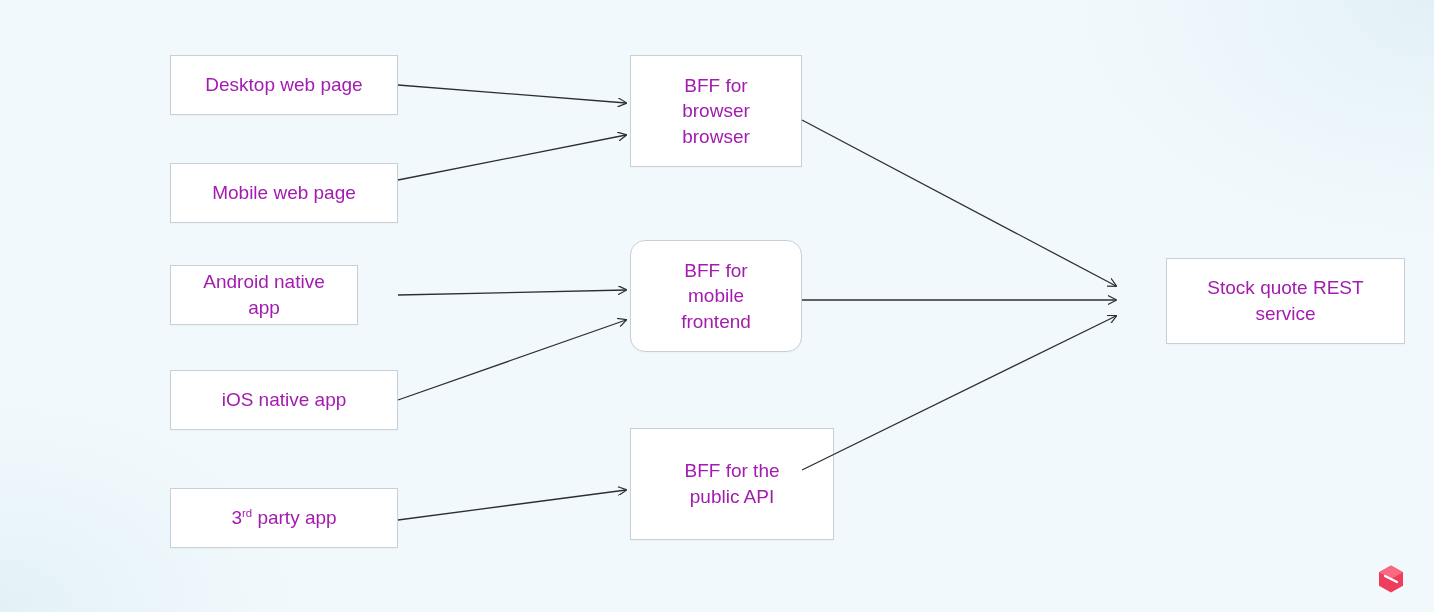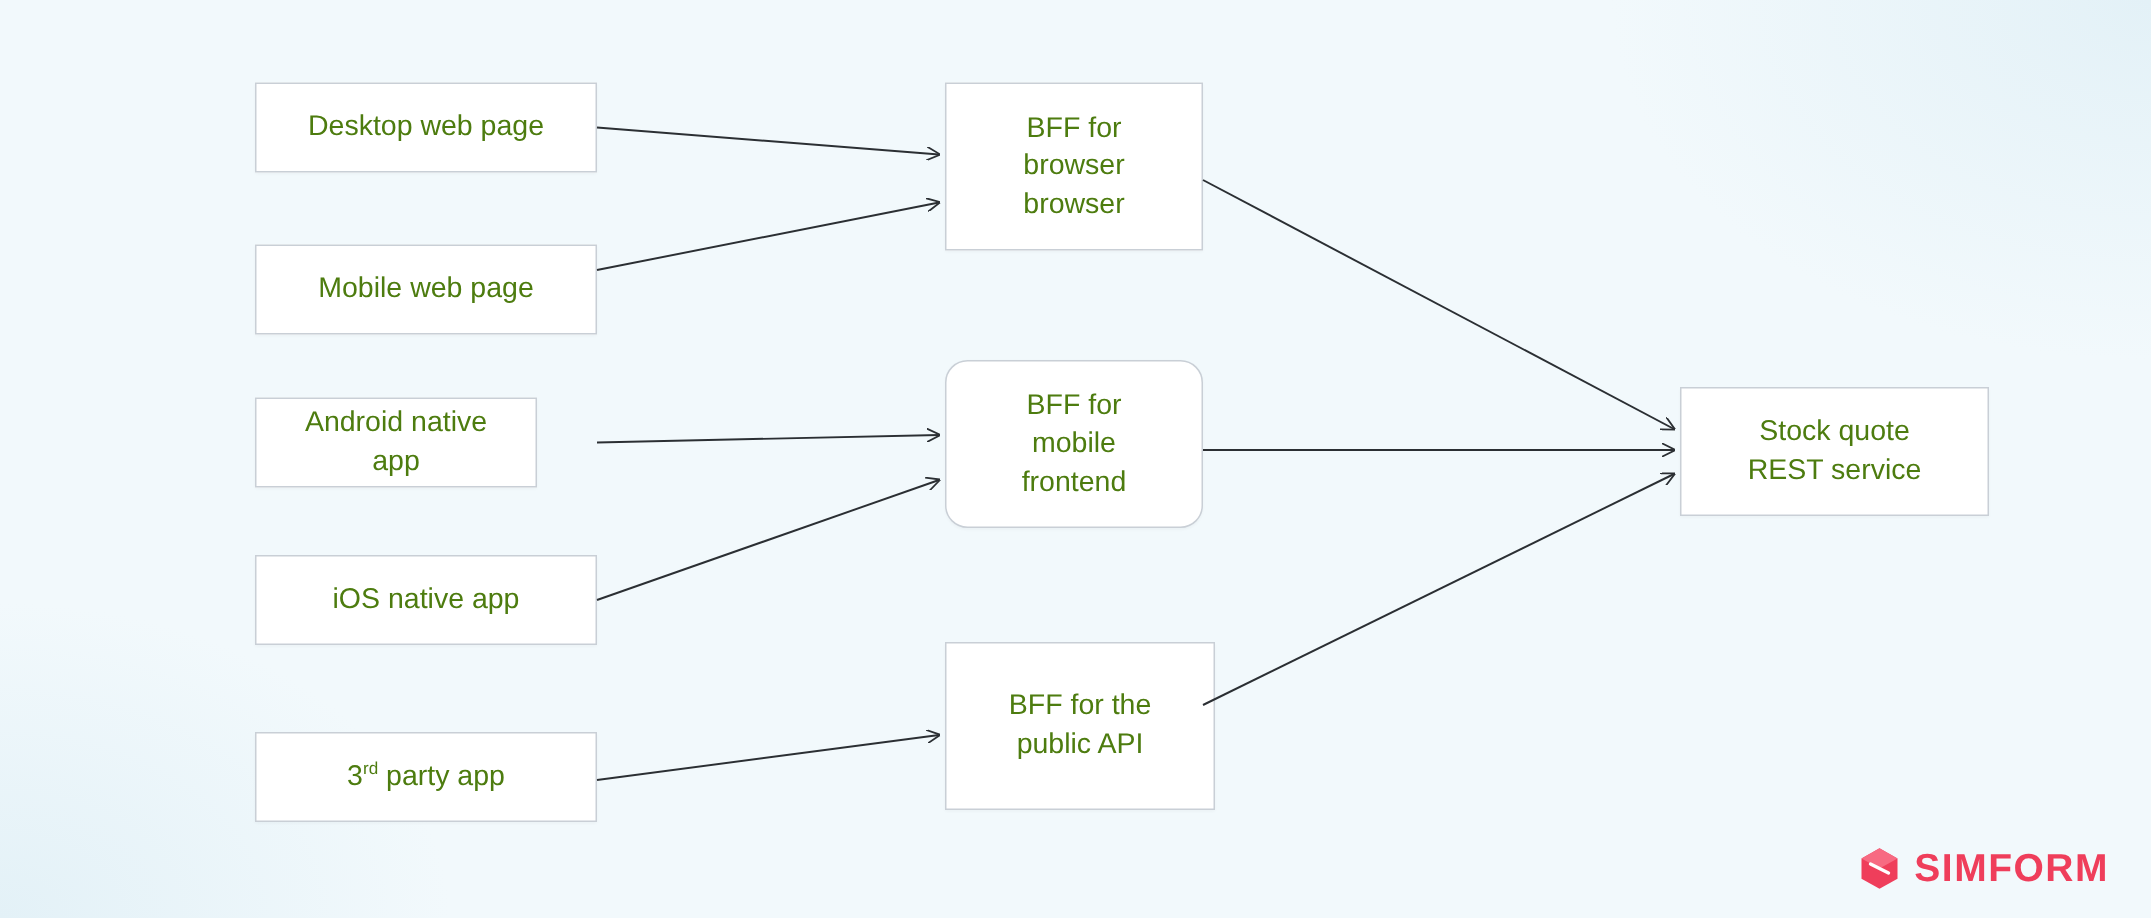--- a/index.html
+++ b/index.html
@@ -15,21 +15,21 @@
     }
     .box {
       position: absolute;
       background: #ffffff;
       border: 1px solid #c9cfd6;
       box-shadow: 0 1px 2px rgba(0,0,0,0.03);
       display: flex;
       align-items: center;
       justify-content: flex-start;
       text-align: center;
-      color: #4d7c0f;
+      color: #a21caf;
       font-size: 19px;
       line-height: 1.35;
       padding: 0 28px;
     }
     .box .label { width: 100%; }
     sup { font-size: 0.6em; vertical-align: super; }
     svg.connectors {
       position: absolute;
       left: 0; top: 0;
       width: 1434px; height: 612px;
@@ -68,25 +68,25 @@
 <div class="box" style="left:170px; top:488px; width:228px; height:60px;">
   <span class="label">3<sup>rd</sup> party app</span>
 </div>
 
 <div class="box" style="left:630px; top:55px; width:172px; height:112px;">
   <span class="label">BFF for browser browser</span>
 </div>
 <div class="box" style="left:630px; top:240px; width:172px; height:112px;border-radius:15px;">
   <span class="label">BFF for mobile frontend</span>
 </div>
-<div class="box" style="left:630px; top:428px; width:180px; height:112px;">
+<div class="box" style="left:630px; top:428px; width:204px; height:112px;">
   <span class="label">BFF for the public API</span>
 </div>
 
-<div class="box" style="left:1120px; top:258px; width:206px; height:86px;">
+<div class="box" style="left:1166px; top:258px; width:239px; height:86px;">
   <span class="label">Stock quote REST service</span>
 </div>
 
 <svg class="connectors">
   <defs>
     <marker id="arrow" viewBox="0 0 10 10" refX="9" refY="5" markerWidth="7" markerHeight="7" orient="auto-start-reverse">
       <path d="M 0 0 L 10 5 L 0 10" fill="none" stroke="#2b2f33" stroke-width="1.3"></path>
     </marker>
   </defs>
 
@@ -102,14 +102,13 @@
   <line x1="802" y1="300" x2="1116" y2="300" stroke="#2b2f33" stroke-width="1.3" marker-end="url(#arrow)"></line>
   <line x1="802" y1="470" x2="1116" y2="316" stroke="#2b2f33" stroke-width="1.3" marker-end="url(#arrow)"></line>
 </svg>
 
 <div class="logo">
   <svg width="30" height="30" viewBox="0 0 40 40">
     <path d="M20 2 L36 11 L36 29 L20 38 L4 29 L4 11 Z" fill="#ef3e5b"></path>
     <path d="M20 2 L36 11 L20 20 L4 11 Z" fill="#f76a82"></path>
     <path d="M12 16 L28 24" stroke="#ffffff" stroke-width="3" stroke-linecap="round"></path>
   </svg>
-  <span class="logo-text">SIMFORM</span>
 </div>
 
 </body></html>

